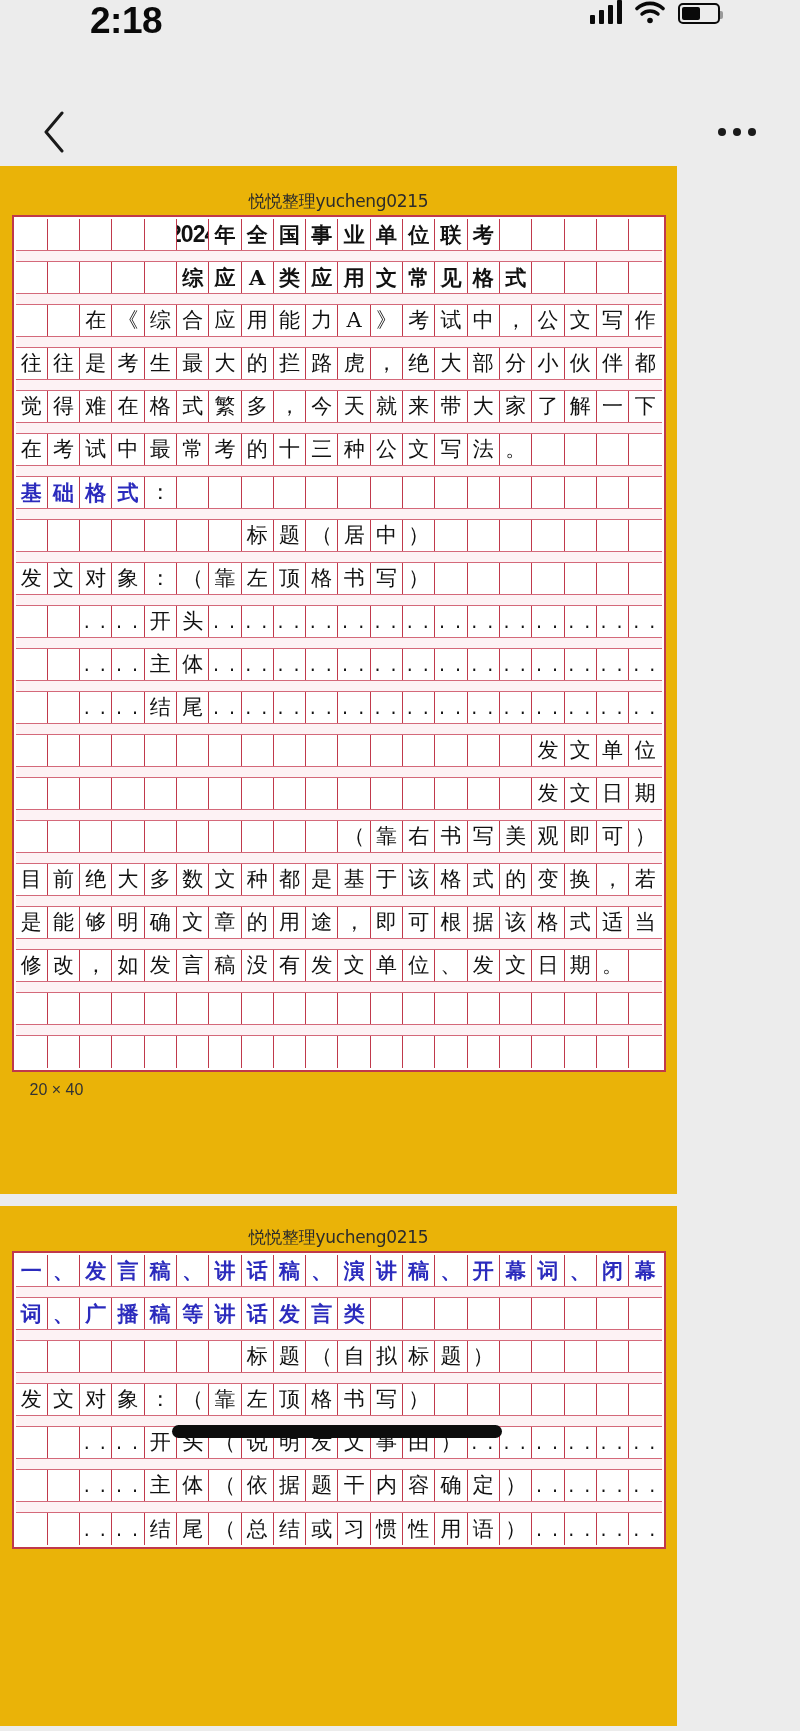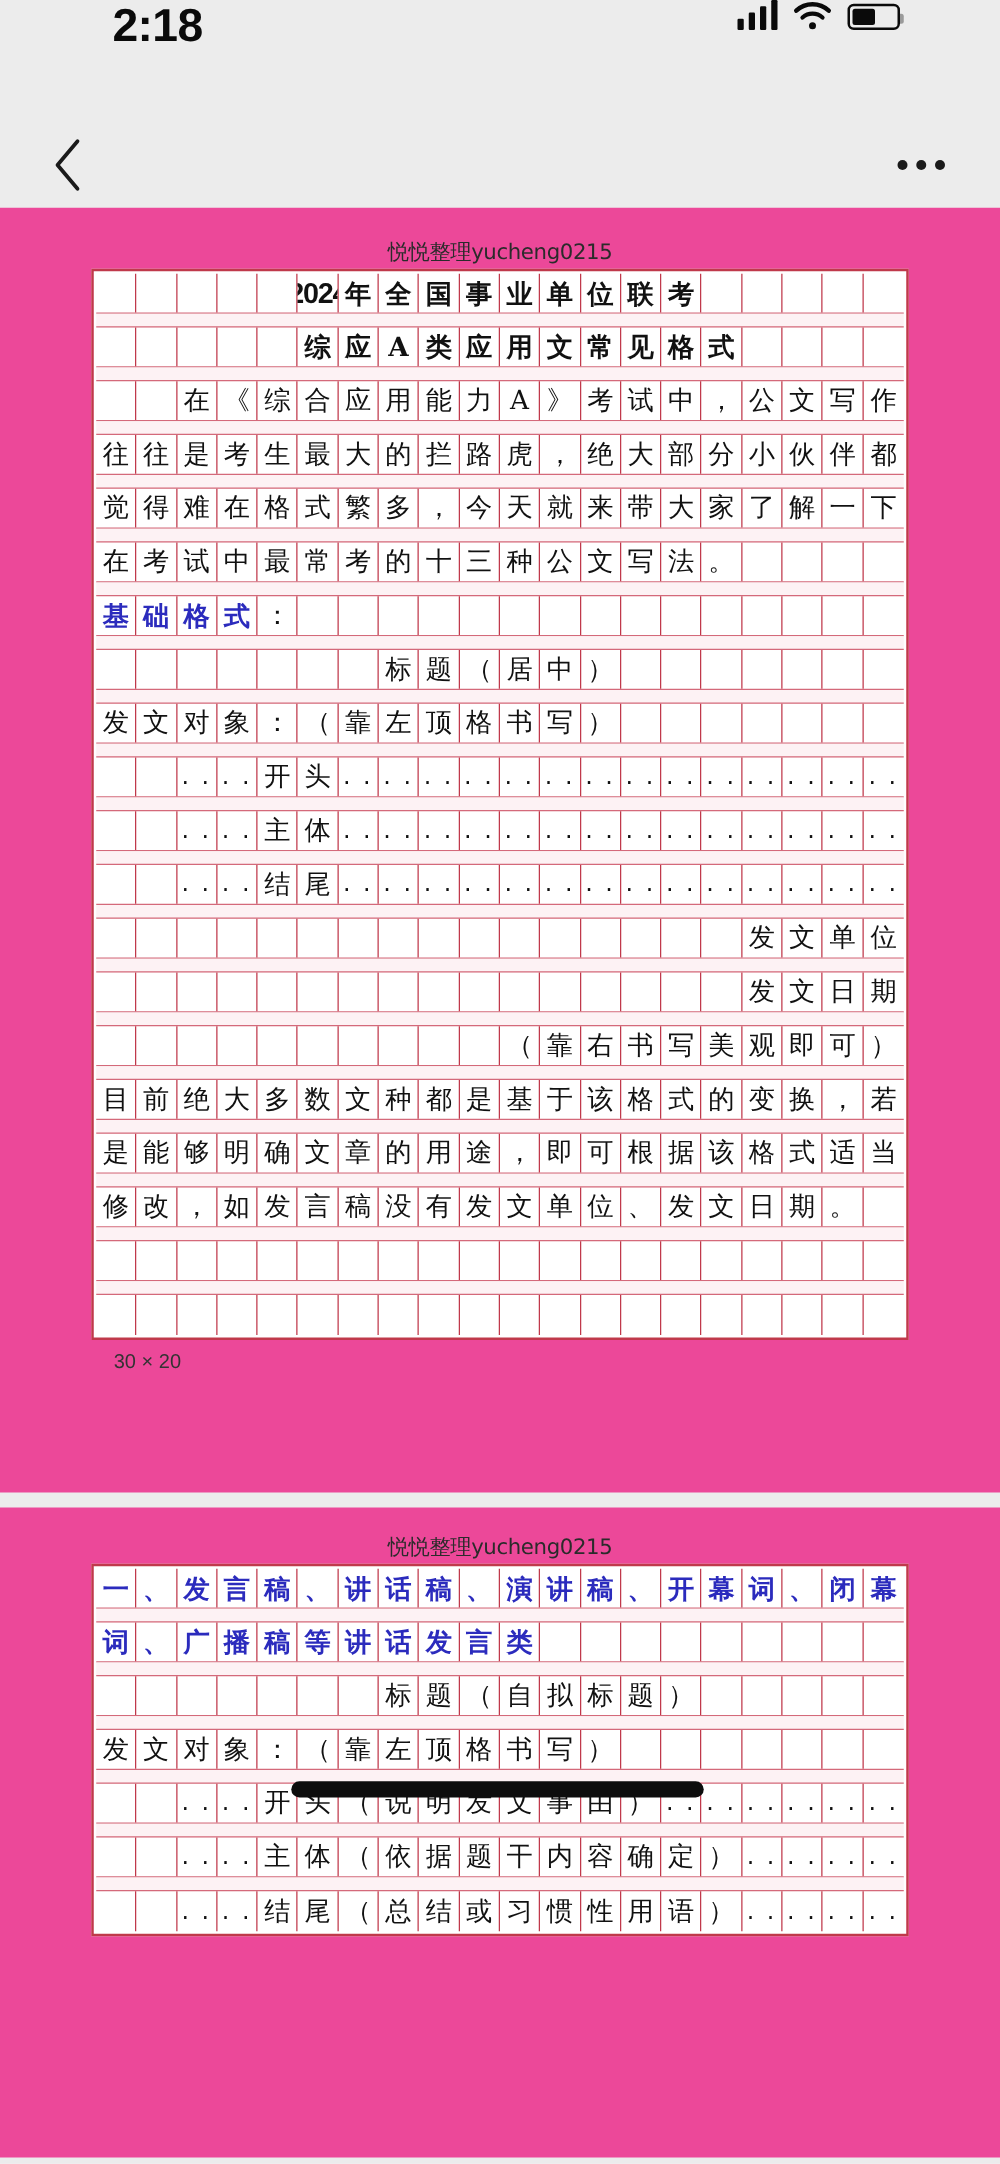--- a/index.html
+++ b/index.html
@@ -103,22 +103,22 @@
     width: 8px; height: 8px; border-radius: 50%; background: #1a1a1a;
   }
 
   
   .content {
     background: #ececec;
     height: calc(1731px - 98px - 68px);
     overflow: hidden;
   }
   .page-card {
-    background: #ec4899;
-    width: 800px;
+    background: #eab308;
+    width: 677px;
     padding: 0;
     position: relative;
   }
   .page-card.first { height: 1028px; }
   .page-card.second { height: 520px; margin-top: 12px; }
 
   .watermark {
     text-align: center;
     font-size: 17px;
     color: #2b2b2b;
@@ -705,21 +705,21 @@
               <div class="cell"></div>
               <div class="cell"></div>
               <div class="cell"></div>
               <div class="cell"></div>
               <div class="cell"></div>
               <div class="cell"></div>
               <div class="cell"></div>
             </div>
           </div>
       </div>
-      <div class="grid-caption">30 × 20</div>
+      <div class="grid-caption">20 × 40</div>
     </div>
 
     <div class="page-card second">
       <div class="watermark wm2">悦悦整理yucheng0215</div>
       <div class="grid">
         <div class="grid-inner" id="grid2">
             <div class="row">
               <div class="cell blue">一</div>
               <div class="cell blue">、</div>
               <div class="cell blue">发</div>

